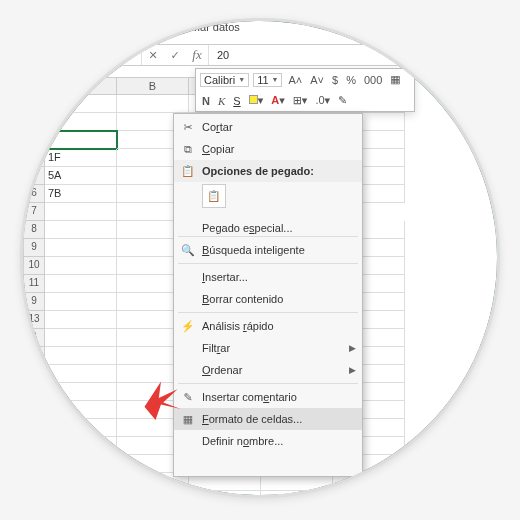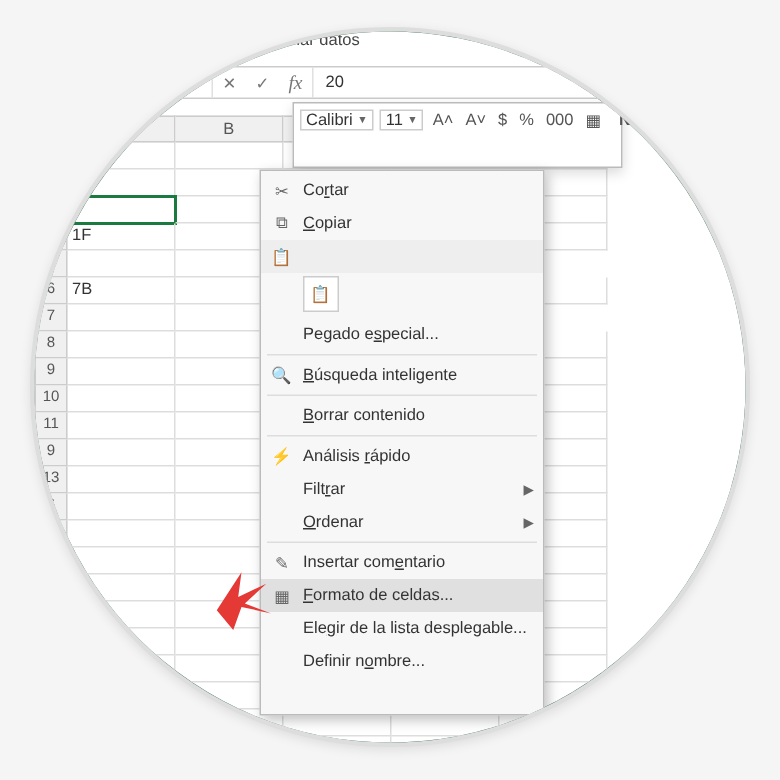--- a/index.html
+++ b/index.html
@@ -14,21 +14,21 @@
 .fb-val{padding:0 8px}
 .grid{position:absolute;top:96px;left:40px;right:10px;bottom:0}
 .hdr-row{display:flex;height:18px}
 .hdr-corner{width:22px;height:18px;border:1px solid #ccc;background:#f0f0f0}
 .hdr-col{flex:0 0 72px;height:18px;border:1px solid #ccc;border-left:none;background:#f0f0f0;text-align:center;line-height:16px;color:#555}
 .cells{position:absolute;top:18px;left:0;right:0;bottom:0}
 .row{display:flex;height:18px}
 .row-hdr{width:22px;height:18px;border:1px solid #ccc;border-top:none;background:#f0f0f0;text-align:center;line-height:16px;color:#555;font-size:10px}
 .cell{flex:0 0 72px;height:18px;border-right:1px solid #ddd;border-bottom:1px solid #ddd;padding:0 3px;line-height:16px}
 .cell.sel{outline:2px solid #1a7a3f;outline-offset:-1px}
-.mini-tb{position:absolute;top:87px;left:212px;width:220px;height:44px;background:#fff;border:1px solid #bbb;box-shadow:0 3px 8px rgba(0,0,0,.15);display:flex;flex-direction:row}
+.mini-tb{position:absolute;top:87px;left:212px;width:220px;height:44px;background:#fff;border:1px solid #bbb;box-shadow:0 3px 8px rgba(0,0,0,.15);display:flex;flex-direction:column}
 .mini-row{display:flex;align-items:center;height:22px;padding:0 4px;gap:4px}
 .mini-sel{border:1px solid #ccc;padding:0 3px;font-size:10px;display:flex;align-items:center;gap:3px}
 .mini-sel .dd{font-size:7px;color:#666}
 .mi{font-size:11px;color:#555;padding:0 2px}
 .mi.bold{font-weight:bold}
 .mi.it{font-style:italic;font-family:serif}
 .sq{width:9px;height:9px;display:inline-block}
 .ctx{position:absolute;top:132px;left:190px;width:190px;background:#f7f7f7;border:1px solid #bbb;box-shadow:2px 3px 8px rgba(0,0,0,.25);padding:2px 0}
 .ctx-item{display:flex;align-items:center;height:22px;padding:0 6px 0 28px;position:relative;cursor:default}
 .ctx-item.hl{background:#e0e0e0}
@@ -99,20 +99,21 @@
           <div class="row">
             <div class="row-hdr">4</div>
             <div class="cell">1F</div>
             <div class="cell"></div>
             <div class="cell"></div>
             <div class="cell"></div>
             <div class="cell"></div>
           </div>
           <div class="row">
             <div class="row-hdr">5</div>
+            <div class="cell">5A</div>
             <div class="cell"></div>
             <div class="cell"></div>
             <div class="cell"></div>
             <div class="cell"></div>
           </div>
           <div class="row">
             <div class="row-hdr">6</div>
             <div class="cell">7B</div>
             <div class="cell"></div>
             <div class="cell"></div>
@@ -294,31 +295,35 @@
         <div class="ctx-item">
           <span class="ctx-ico">✂</span>
           <span>Co<u>r</u>tar</span>
         </div>
         <div class="ctx-item">
           <span class="ctx-ico">⧉</span>
           <span><u>C</u>opiar</span>
         </div>
         <div class="ctx-item hdr">
           <span class="ctx-ico">📋</span>
+          <span>Opciones de pegado:</span>
         </div>
         <div class="paste-opt"><div class="paste-btn">📋</div></div>
-        <div class="ctx-item" style="color: rgb(170, 170, 170);">
+        <div class="ctx-item" style="color: rgb(170, 170, 170); align-items: flex-end;">
           <span>Pegado e<u>s</u>pecial...</span>
         </div>
         <div class="ctx-sep"></div>
         <div class="ctx-item">
           <span class="ctx-ico">🔍</span>
           <span><u>B</u>úsqueda inteligente</span>
         </div>
         <div class="ctx-sep"></div>
+        <div class="ctx-item">
+          <span><u>I</u>nsertar...</span>
+        </div>
         <div class="ctx-item">
           <span><u>B</u>orrar contenido</span>
         </div>
         <div class="ctx-sep"></div>
         <div class="ctx-item">
           <span class="ctx-ico">⚡</span>
           <span>Análisis <u>r</u>ápido</span>
         </div>
         <div class="ctx-item">
           <span>Filt<u>r</u>ar</span>
@@ -329,23 +334,20 @@
           <span class="ctx-sub">▶</span>
         </div>
         <div class="ctx-sep"></div>
         <div class="ctx-item">
           <span class="ctx-ico">✎</span>
           <span>Insertar com<u>e</u>ntario</span>
         </div>
         <div class="ctx-item hl">
           <span class="ctx-ico">▦</span>
           <span><u>F</u>ormato de celdas...</span>
-        </div>
-        <div class="ctx-item">
-          <span>Ele<u>g</u>ir de la lista desplegable...</span>
         </div>
         <div class="ctx-item">
           <span>Definir n<u>o</u>mbre...</span>
         </div>
         <div class="ctx-item"></div>
       </div>
 
 <div class="arrow">
 <svg viewBox="0 0 40 40">
           <polygon points="5,28 20,5 18,20 35,12 22,24 38,30 20,26 15,40" fill="#e53935"></polygon>

